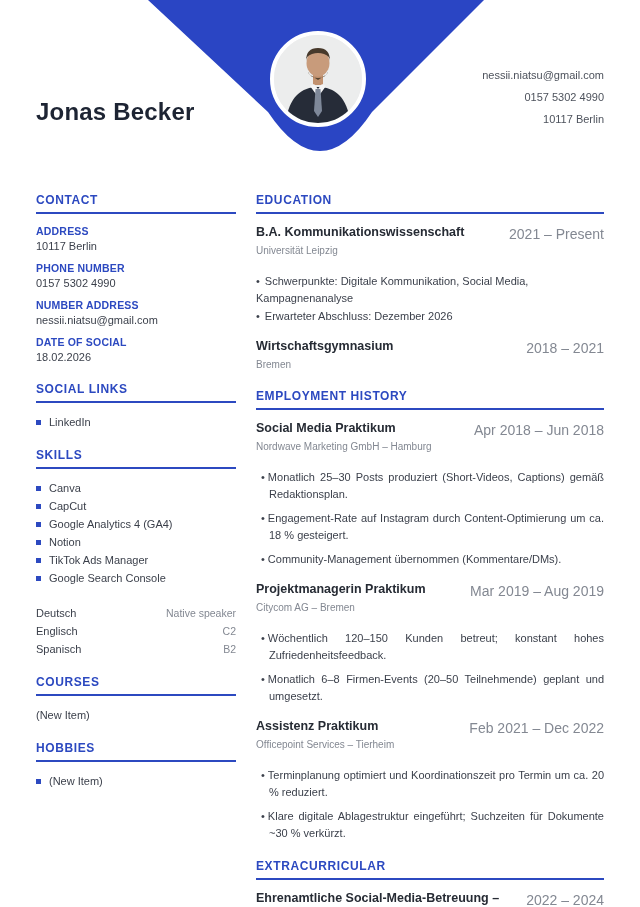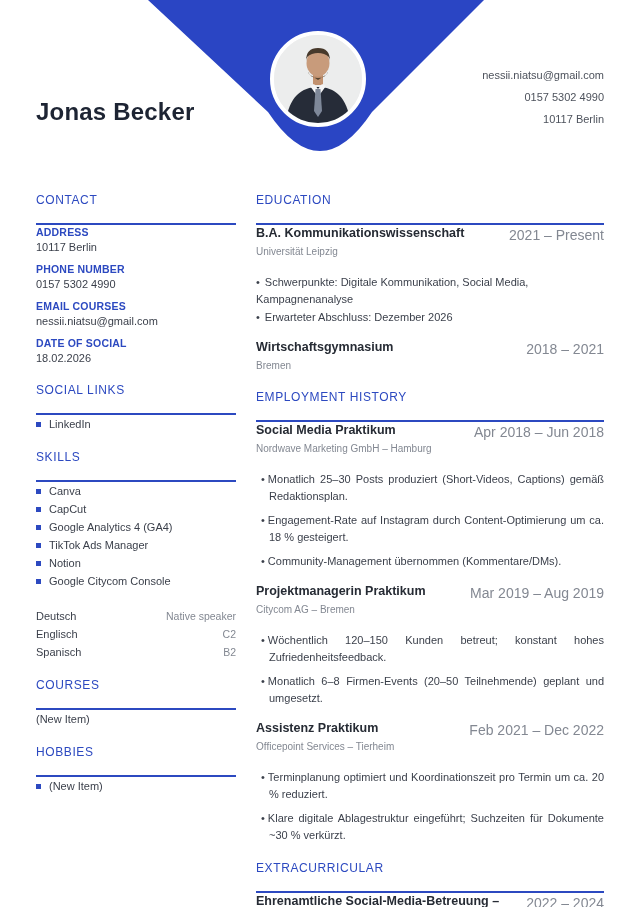--- a/index.html
+++ b/index.html
@@ -23,22 +23,22 @@
   .photo svg{display:block;width:100%;height:100%;}
   .name{position:absolute;left:36px;top:98px;font-size:24px;font-weight:bold;color:var(--name);letter-spacing:.2px;}
   .hdr-contact{position:absolute;right:36px;top:64px;text-align:right;font-size:11px;color:#4d525c;line-height:22px;}
 
   
   .cols{display:flex;padding:0 36px;margin-top:33px;}
   .col-left{width:200px;flex:none;}
   .col-right{flex:1;margin-left:20px;min-width:0;}
 
   .section{margin-bottom:17px;}
-  .sec-title{font-size:12px;font-weight:normal;letter-spacing:.6px;color:var(--accent);
-             padding-bottom:16px;border-bottom:2px solid var(--accent);}
+  .sec-title{font-size:12px;font-weight:bold;letter-spacing:.6px;color:var(--accent);
+             padding-bottom:5px;border-bottom:2px solid var(--accent);margin-bottom:10px;}
 
   
   .field{margin-bottom:7px;}
   .field-label{font-size:10.5px;font-weight:bold;color:var(--accent);line-height:15px;letter-spacing:.2px;}
   .field-value{font-size:11px;color:var(--text);line-height:15px;}
   .li{display:flex;align-items:center;gap:8px;min-height:18px;font-size:11px;color:var(--text);}
   .sq{width:5px;height:5px;background:var(--accent);flex:none;}
   .lang-row{display:flex;justify-content:space-between;align-items:center;min-height:18px;gap:35px;}
   .lang-name{font-size:11px;color:var(--text);}
   .lang-level{font-size:10.5px;color:var(--muted);}
@@ -97,21 +97,21 @@
         <div class="sec-title">CONTACT</div>
         <div class="field">
           <div class="field-label">ADDRESS</div>
           <div class="field-value">10117 Berlin</div>
         </div>
         <div class="field">
           <div class="field-label">PHONE NUMBER</div>
           <div class="field-value">0157 5302 4990</div>
         </div>
         <div class="field">
-          <div class="field-label">EMAIL COURSES</div>
+          <div class="field-label">NUMBER ADDRESS</div>
           <div class="field-value">nessii.niatsu@gmail.com</div>
         </div>
         <div class="field">
           <div class="field-label">DATE OF SOCIAL</div>
           <div class="field-value">18.02.2026</div>
         </div>
       </div>
 
       <div class="section">
         <div class="sec-title">SOCIAL LINKS</div>
@@ -130,29 +130,29 @@
         <div class="li">
           <span class="sq"></span>
           <span>CapCut</span>
         </div>
         <div class="li">
           <span class="sq"></span>
           <span>Google Analytics 4 (GA4)</span>
         </div>
         <div class="li">
           <span class="sq"></span>
+          <span>Notion</span>
+        </div>
+        <div class="li">
+          <span class="sq"></span>
           <span>TikTok Ads Manager</span>
         </div>
         <div class="li">
           <span class="sq"></span>
-          <span>Notion</span>
-        </div>
-        <div class="li">
-          <span class="sq"></span>
-          <span>Google Citycom Console</span>
+          <span>Google Search Console</span>
         </div>
       </div>
 
       <div class="section">
         <div class="lang-row">
           <span class="lang-name">Deutsch</span>
           <span class="lang-level">Native speaker</span>
         </div>
         <div class="lang-row">
           <span class="lang-name">Englisch</span>

